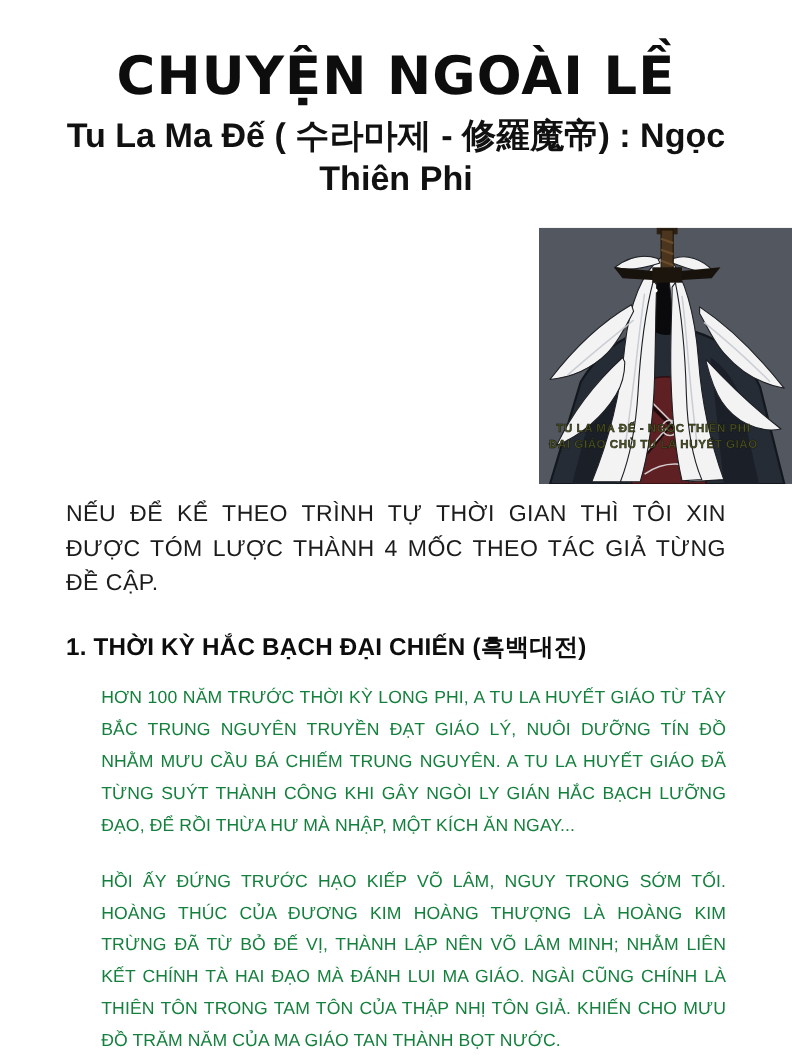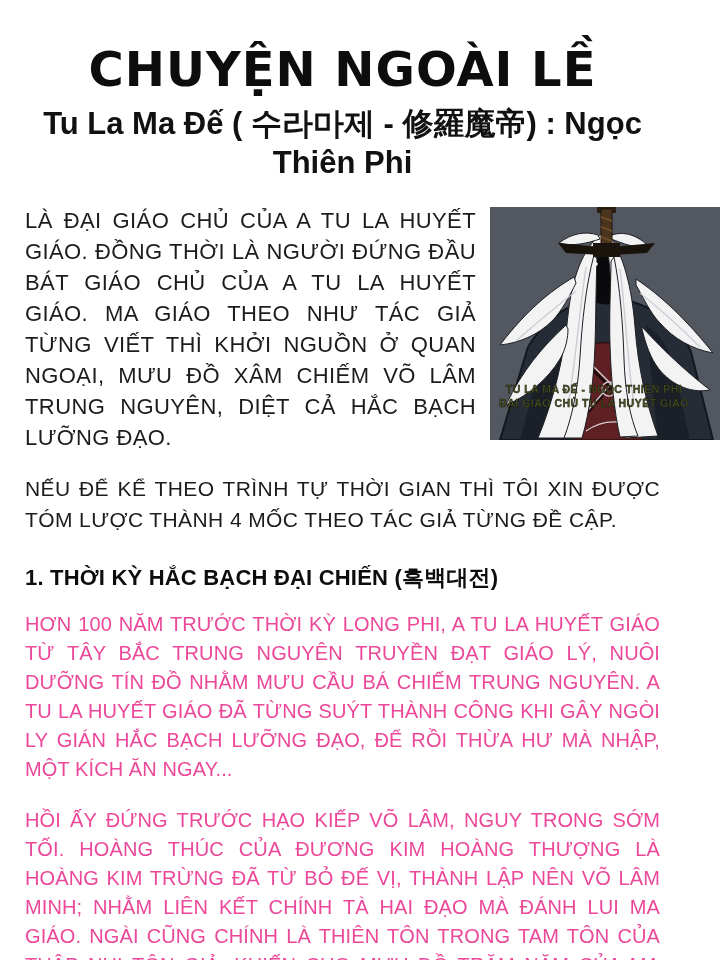--- a/index.html
+++ b/index.html
@@ -1,18 +1,18 @@
 <!DOCTYPE html>
 <html><head>
 <meta charset="utf-8">
 <style>
   * { margin:0; padding:0; box-sizing:border-box; }
   html,body { width:720px; height:960px; background:#ffffff; overflow:hidden; }
   body { font-family:"Liberation Sans", sans-serif; color:#1a1a1a; }
-  .page { width:720px; height:784px; padding:44px 60px 0 25px; }
+  .page { width:720px; height:784px; padding:44px 60px 0 60px; }
 
   .hdr-title {
     font-family:"DejaVu Sans", sans-serif;
     font-size:48px; font-weight:700; text-align:center;
     letter-spacing:1px; color:#0d0d0d; line-height:1.05;
   }
   .hdr-subtitle {
     font-family:"Liberation Sans", sans-serif;
     font-size:31px; font-weight:700; text-align:center;
     margin-top:9px; color:#111111; letter-spacing:0px;
@@ -33,22 +33,22 @@
   p.lead2 {
     clear:both; font-size:21px; line-height:31px; text-align:justify;
     letter-spacing:0.4px; color:#1c1c1c; margin-top:20px;
   }
 
   h3.sec-heading {
     font-size:22px; font-weight:700; color:#0d0d0d;
     margin-top:28px; letter-spacing:0.2px;
   }
   p.sec-par {
-    font-size:20px; line-height:29px; text-align:justify;
-    letter-spacing:0.1px; color:#ec4899; margin-top:17px;
+    font-size:16px; line-height:29px; text-align:justify;
+    letter-spacing:0.1px; color:#15803d; margin-top:17px;margin-left:32px;
   }
   p.sec-par + p.sec-par { margin-top:22px; }
 
   .portrait-caption { font-weight:700; }
 </style>
 </head>
 <body>
 
 <div class="page">
 
@@ -112,21 +112,20 @@
           <rect x="103" y="36" width="27" height="14" fill="#1b150d"></rect>
         </g>
 
         <g class="portrait-caption" font-family="Liberation Sans, sans-serif" font-size="10.5" font-weight="700" text-anchor="middle" fill="#4e5423" stroke="#14160a" stroke-width="0.4" letter-spacing="0.5">
           <text x="104" y="186">TU LA MA ĐẾ - NGỌC THIÊN PHI</text>
           <text x="104" y="200">ĐẠI GIÁO CHỦ TU LA HUYẾT GIÁO</text>
         </g>
       </svg>
     </figure>
 
-    <p class="lead">LÀ ĐẠI GIÁO CHỦ CỦA A TU LA HUYẾT GIÁO. ĐỒNG THỜI LÀ NGƯỜI ĐỨNG ĐẦU BÁT GIÁO CHỦ CỦA A TU LA HUYẾT GIÁO. MA GIÁO THEO NHƯ TÁC GIẢ TỪNG VIẾT THÌ KHỞI NGUỒN Ở QUAN NGOẠI, MƯU ĐỒ XÂM CHIẾM VÕ LÂM TRUNG NGUYÊN, DIỆT CẢ HẮC BẠCH LƯỠNG ĐẠO.</p>
     <p class="lead2">NẾU ĐỂ KỂ THEO TRÌNH TỰ THỜI GIAN THÌ TÔI XIN ĐƯỢC TÓM LƯỢC THÀNH 4 MỐC THEO TÁC GIẢ TỪNG ĐỀ CẬP.</p>
 
     <h3 class="sec-heading">1. THỜI KỲ HẮC BẠCH ĐẠI CHIẾN (흑백대전)</h3>
     <p class="sec-par">HƠN 100 NĂM TRƯỚC THỜI KỲ LONG PHI, A TU LA HUYẾT GIÁO TỪ TÂY BẮC TRUNG NGUYÊN TRUYỀN ĐẠT GIÁO LÝ, NUÔI DƯỠNG TÍN ĐỒ NHẰM MƯU CẦU BÁ CHIẾM TRUNG NGUYÊN. A TU LA HUYẾT GIÁO ĐÃ TỪNG SUÝT THÀNH CÔNG KHI GÂY NGÒI LY GIÁN HẮC BẠCH LƯỠNG ĐẠO, ĐỂ RỒI THỪA HƯ MÀ NHẬP, MỘT KÍCH ĂN NGAY...</p>
     <p class="sec-par">HỒI ẤY ĐỨNG TRƯỚC HẠO KIẾP VÕ LÂM, NGUY TRONG SỚM TỐI. HOÀNG THÚC CỦA ĐƯƠNG KIM HOÀNG THƯỢNG LÀ HOÀNG KIM TRỪNG ĐÃ TỪ BỎ ĐẾ VỊ, THÀNH LẬP NÊN VÕ LÂM MINH; NHẰM LIÊN KẾT CHÍNH TÀ HAI ĐẠO MÀ ĐÁNH LUI MA GIÁO. NGÀI CŨNG CHÍNH LÀ THIÊN TÔN TRONG TAM TÔN CỦA THẬP NHỊ TÔN GIẢ. KHIẾN CHO MƯU ĐỒ TRĂM NĂM CỦA MA GIÁO TAN THÀNH BỌT NƯỚC.</p>
 
   </div>
 </div>
 
 </body></html>

